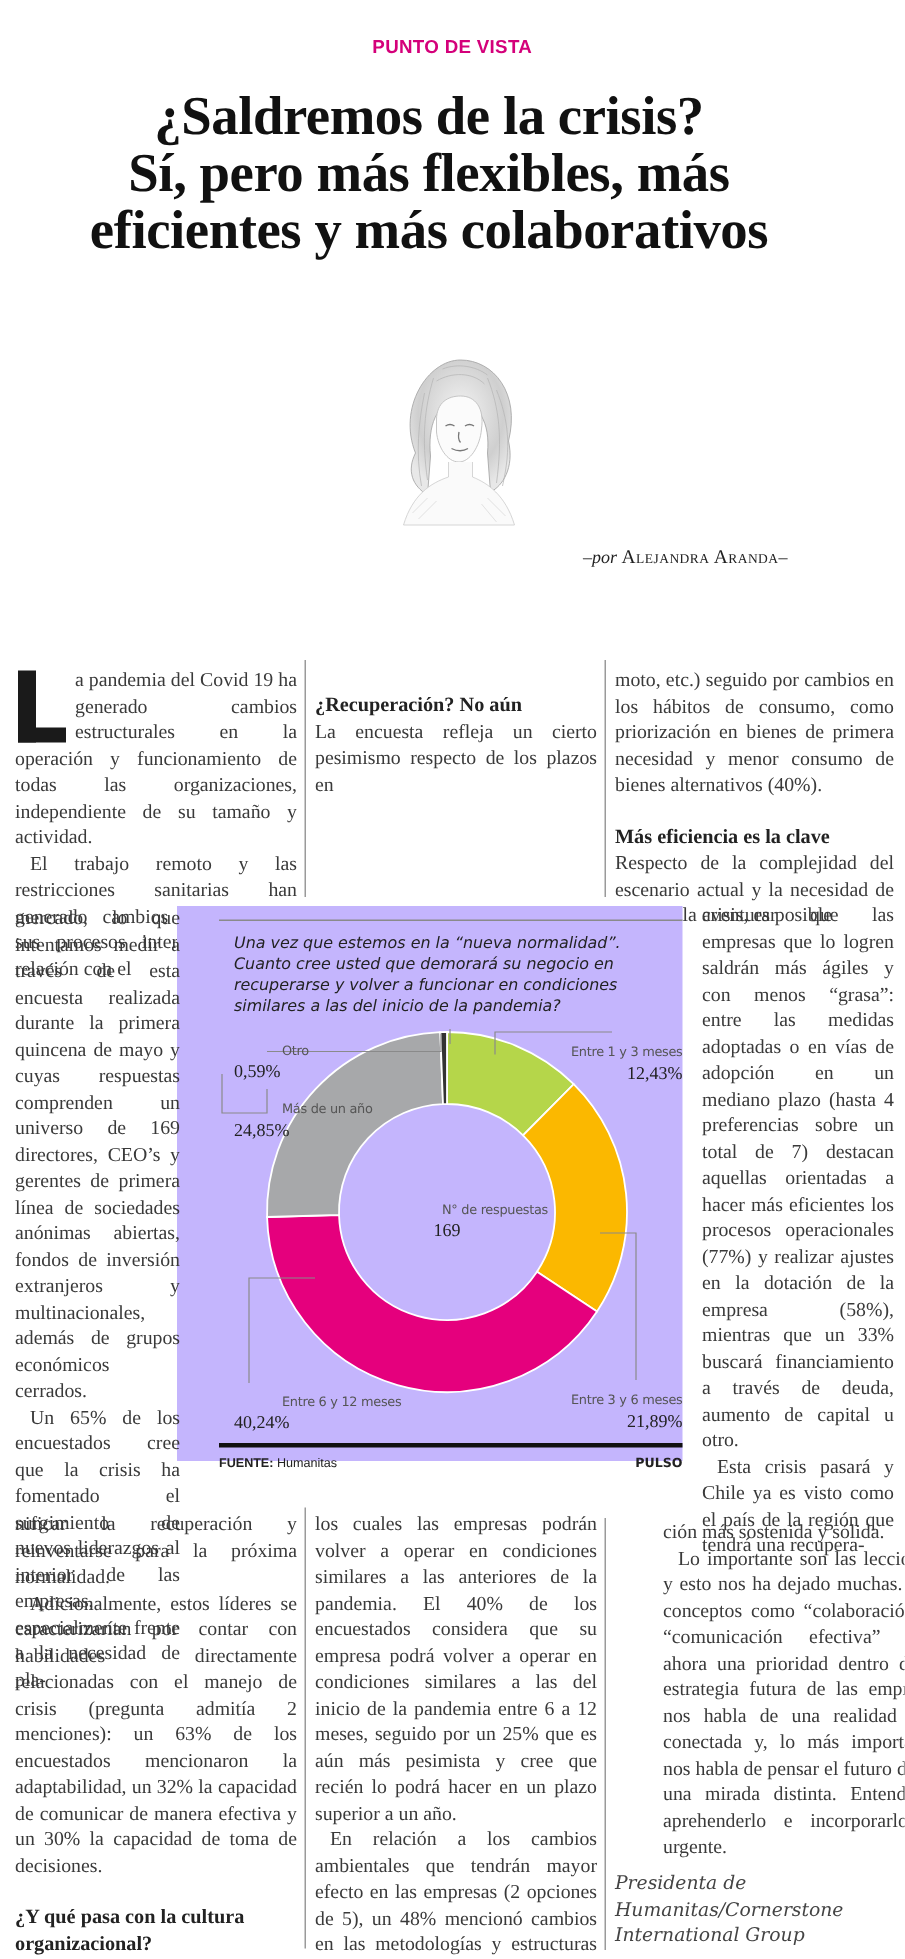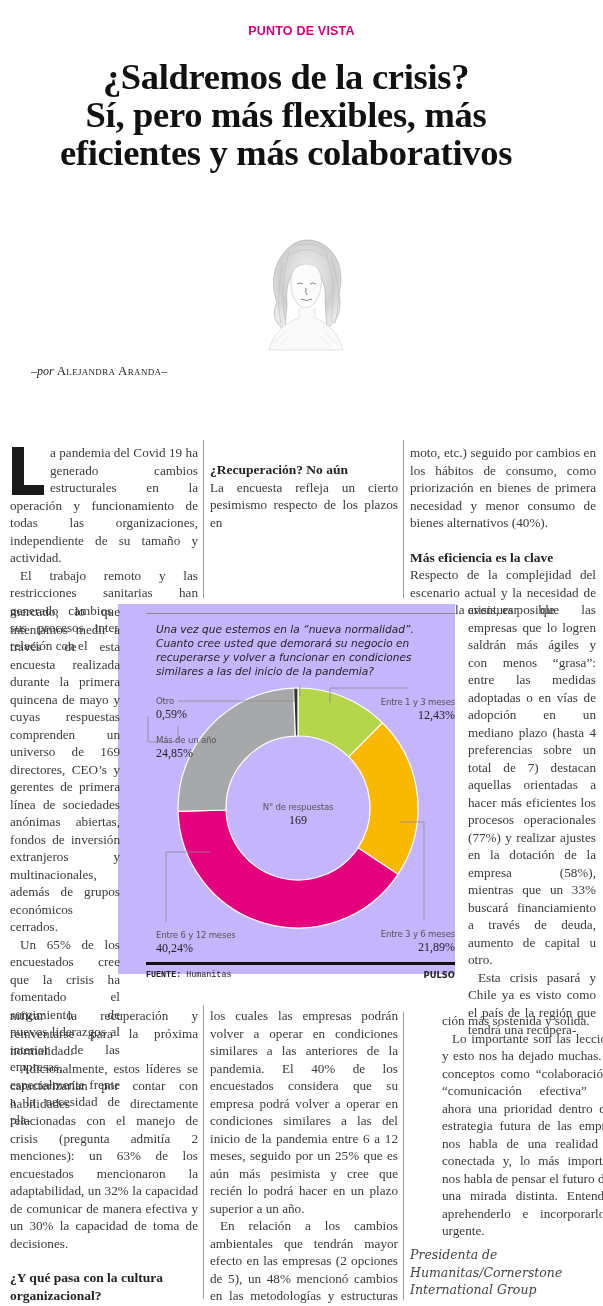--- a/index.html
+++ b/index.html
@@ -24,21 +24,21 @@
       font-family: "Liberation Serif", "DejaVu Serif", serif;
       font-size: 36.5px; line-height: 38px; color: #111111;
       letter-spacing: -0.3px;
     }
     .headline span { display: block; }
     .portrait {
       position: absolute; left: 255px; top: 232px; width: 100px; height: 120px;
     }
     .byline {
       position: absolute; left: 0; top: 363px; width: 525px;
-      text-align: left;
+      text-align: right;
       font-family: "Liberation Serif", "DejaVu Serif", serif;
       font-size: 12px; color: #222; padding-left: 31px;
     }
     .byline .por { font-style: italic; }
     .byline .name { font-variant: small-caps; font-size: 13px; letter-spacing: 0.3px; }
 
     .col {
       position: absolute;
       font-family: "Liberation Serif", "DejaVu Serif", serif;
       font-size: 13.2px; line-height: 17.5px; color: #3a3a3a;
@@ -73,32 +73,33 @@
     .chart-title {
       position: absolute; left: 38px; top: 18px; width: 299px;
       font-family: "DejaVu Sans", "Liberation Sans", sans-serif;
       font-style: italic; font-size: 10.6px; line-height: 14px; color: #222;
     }
     .chart-label {
       position: absolute;
       font-family: "DejaVu Sans", "Liberation Sans", sans-serif;
       font-size: 8.6px; color: #555; line-height: 11px;
       letter-spacing: -0.2px;
+      margin-left: 32px;
     }
     .chart-value {
       position: absolute;
       font-family: Liberation Serif, serif;
       font-size: 12px; color: #222; line-height: 14px;
     }
     .right { text-align: right; }
     .donut { position: absolute; left: 0; top: 0; }
     .chart-bottomrule { position:absolute; left: 28px; top: 358px; width: 309px; height: 3px; background: #111; }
     .chart-source {
       position: absolute; left: 28px; top: 366px;
-      font-family: Liberation Mono, monospace;
+      font-family: Liberation Sans, sans-serif;
       font-size: 8.4px; color: #222; text-align: right;
     }
     .chart-source b { font-weight: bold; }
     .chart-brand {
       position: absolute; right: 0; top: 366px;
       font-family: "DejaVu Sans", "Liberation Sans", sans-serif;
       font-size: 8.4px; font-weight: bold; color: #222; padding-left: 46px;
     }
     .signature {
       position: absolute; left: 410px; top: 1246px; width: 190px;

